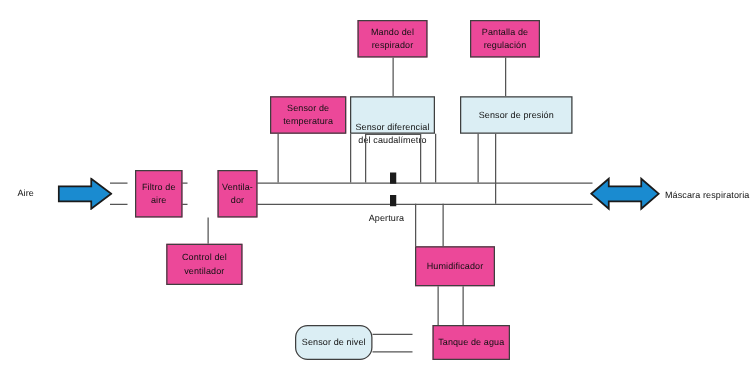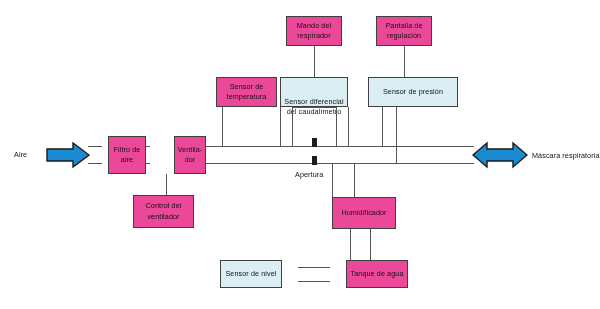--- a/index.html
+++ b/index.html
@@ -149,20 +149,20 @@
     <span class="lbl">Humidificador</span>
   </div>
 
   <div class="ln v" style="left:350px; top:229px; height:31px;"></div>
   <div class="ln v" style="left:370px; top:229px; height:31px;"></div>
 
   <div class="box" style="left:346px; top:260px; width:62px; height:28px;">
     <span class="lbl">Tanque de agua</span>
   </div>
 
-  <div class="box shaded" style="left:220px; top:260px; width:62px; height:28px;">
+  <div class="box shaded" style="left:236px; top:260px; width:62px; height:28px;border-radius:10px;">
     <span class="lbl">Sensor de nivel</span>
   </div>
 
   <div class="ln h" style="left:298px; top:267px; width:32px;"></div>
   <div class="ln h" style="left:298px; top:281px; width:32px;"></div>
 
 </div>
 
 </body></html>

